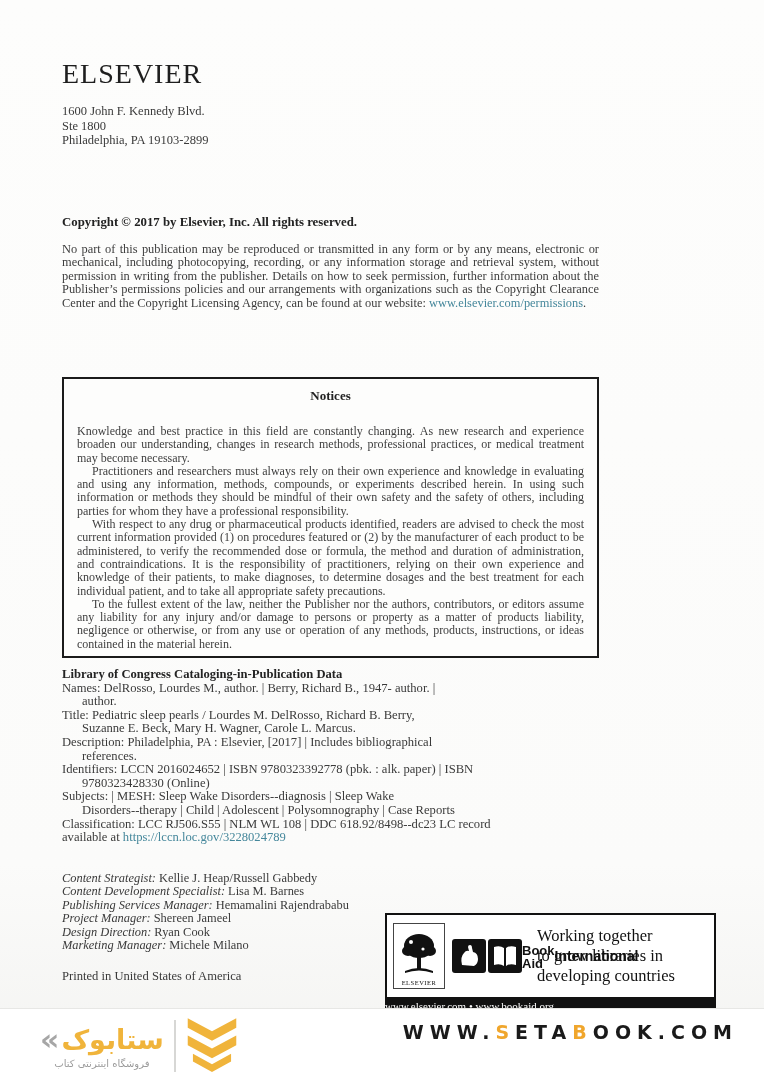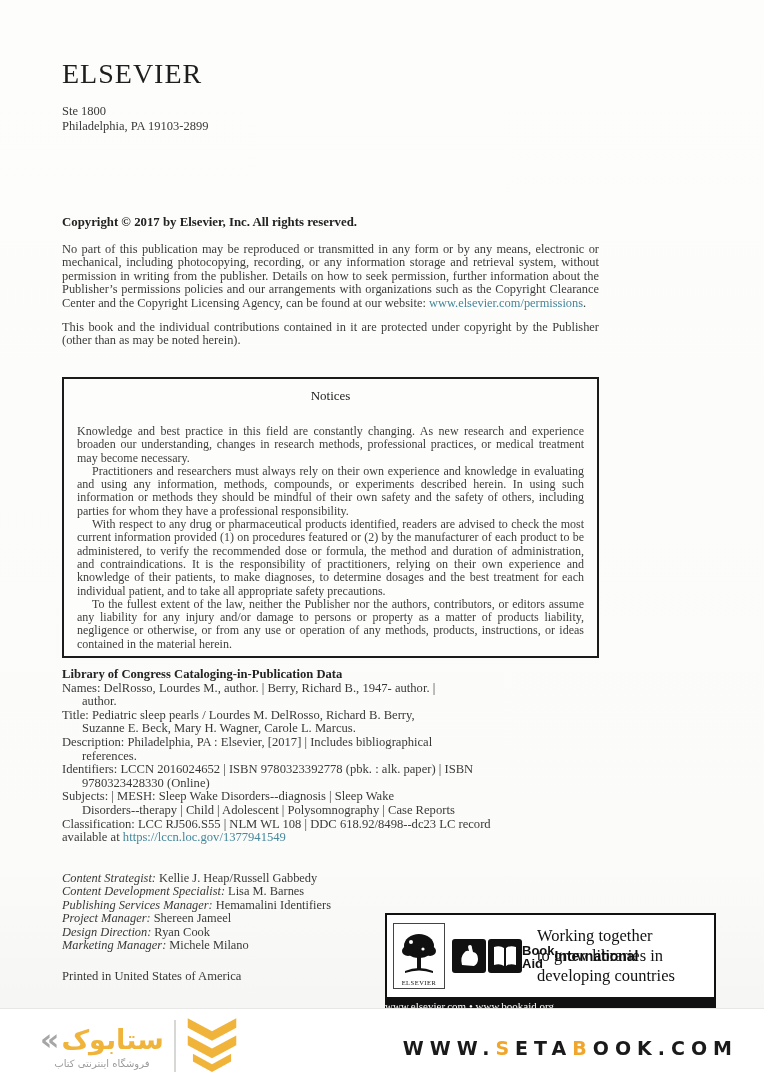--- a/index.html
+++ b/index.html
@@ -32,21 +32,21 @@
   .p2 { top:321px; }
 
   a.doc-link { color:#45879b; text-decoration:none; cursor:pointer; }
 
   .notices-box {
     top:377px; height:281px;
     border:2px solid #1b1b1b;
     background:#fdfdfc;
     padding:9px 13px 10px 13px;
   }
-  .notices-title { text-align:center; font-size:13px; font-weight:400; color:#222; margin-bottom:21px; }
+  .notices-title { text-align:center; font-size:13px; font-weight:700; color:#222; margin-bottom:21px; }
   .notices-box p { font-size:12px; line-height:13.3px; text-align:justify; color:#3e3e3e; }
   .notices-box p.indented { text-indent:15px; }
 
   .loc { top:668px; font-size:12.6px; line-height:13.6px; color:#3a3a3a; }
   .loc .h { font-weight:bold; color:#242424; }
   .loc .ind { padding-left:20px; }
 
   .credits { top:872px; font-size:12.4px; line-height:13.4px; color:#3a3a3a; }
   .credits .lbl { font-style:italic; margin-right:3px;text-align:center; }
 
@@ -89,52 +89,51 @@
   }
   .store-name-fa {
     font-family:"DejaVu Sans", sans-serif; font-weight:bold;
     font-size:17px; color:#1d1d1d; line-height:24px;
   }
   .website {
     direction:ltr;
     font-family:"DejaVu Sans", sans-serif; font-weight:bold;
     font-size:19px; letter-spacing:6px; color:#1a1a1a; line-height:30px;
     white-space:nowrap;
-    margin-top:16px;
   }
   .website .accent { color:#f0a62c; }
 
   .banner-left { position:absolute; left:40px; top:8px; display:flex; align-items:center; gap:10px; }
   .logo-text { display:flex; flex-direction:column; align-items:center; }
   .logo-word-row { display:flex; align-items:center; direction:ltr; }
   .guillemet { font-family:"DejaVu Sans",sans-serif; color:#a6a6a6; font-size:30px; font-weight:bold; line-height:30px; margin-right:2px; }
   .wordmark-fa { font-family:"DejaVu Sans",sans-serif; color:#f0b43b; font-weight:bold; font-size:27px; line-height:32px; direction:rtl; }
   .logo-sub-fa { font-family:"DejaVu Sans",sans-serif; color:#9b9b9b; font-size:10px; margin-top:2px; direction:rtl; }
   .logo-divider { width:2px; height:52px; background:#d7d7d5; }
   .chevrons svg { width:52px; height:58px; display:block; }
 </style>
 </head>
 <body>
 
 <div class="page">
 
   <div class="col elsevier-wordmark">ELSEVIER</div>
 
   <div class="col address">
+    <div>1600 John F. Kennedy Blvd.</div>
     <div>Ste 1800</div>
     <div>Philadelphia, PA 19103-2899</div>
   </div>
 
   <div class="col copyright">Copyright © 2017 by Elsevier, Inc. All rights reserved.</div>
 
   <div class="col para p1">
     <span>No part of this publication may be reproduced or transmitted in any form or by any means, electronic or mechanical, including photocopying, recording, or any information storage and retrieval system, without permission in writing from the publisher. Details on how to seek permission, further information about the Publisher’s permissions policies and our arrangements with organizations such as the Copyright Clearance Center and the Copyright Licensing Agency, can be found at our website: </span><a class="doc-link">www.elsevier.com/permissions</a><span>.</span>
   </div>
 
-  <div class="col para p2">This book and the individual contributions contained in it are protected under copyright by the Publisher (other than as may be noted herein).</div>
 
   <div class="col notices-box">
     <div class="notices-title">Notices</div>
     <p>Knowledge and best practice in this field are constantly changing. As new research and experience broaden our understanding, changes in research methods, professional practices, or medical treatment may become necessary.</p>
     <p class="indented">Practitioners and researchers must always rely on their own experience and knowledge in evaluating and using any information, methods, compounds, or experiments described herein. In using such information or methods they should be mindful of their own safety and the safety of others, including parties for whom they have a professional responsibility.</p>
     <p class="indented">With respect to any drug or pharmaceutical products identified, readers are advised to check the most current information provided (1) on procedures featured or (2) by the manufacturer of each product to be administered, to verify the recommended dose or formula, the method and duration of administration, and contraindications. It is the responsibility of practitioners, relying on their own experience and knowledge of their patients, to make diagnoses, to determine dosages and the best treatment for each individual patient, and to take all appropriate safety precautions.</p>
     <p class="indented">To the fullest extent of the law, neither the Publisher nor the authors, contributors, or editors assume any liability for any injury and/or damage to persons or property as a matter of products liability, negligence or otherwise, or from any use or operation of any methods, products, instructions, or ideas contained in the material herein.</p>
   </div>
 
   <div class="col loc">
@@ -143,27 +142,27 @@
     <div class="ind">author.</div>
     <div>Title: Pediatric sleep pearls / Lourdes M. DelRosso, Richard B. Berry,</div>
     <div class="ind">Suzanne E. Beck, Mary H. Wagner, Carole L. Marcus.</div>
     <div>Description: Philadelphia, PA : Elsevier, [2017] | Includes bibliographical</div>
     <div class="ind">references.</div>
     <div>Identifiers: LCCN 2016024652 | ISBN 9780323392778 (pbk. : alk. paper) | ISBN</div>
     <div class="ind">9780323428330 (Online)</div>
     <div>Subjects: | MESH: Sleep Wake Disorders--diagnosis | Sleep Wake</div>
     <div class="ind">Disorders--therapy | Child | Adolescent | Polysomnography | Case Reports</div>
     <div>Classification: LCC RJ506.S55 | NLM WL 108 | DDC 618.92/8498--dc23 LC record</div>
-    <div><span>available at </span><a class="doc-link">https://lccn.loc.gov/1377941549</a></div>
+    <div><span>available at </span><a class="doc-link">https://lccn.loc.gov/3228024789</a></div>
   </div>
 
   <div class="col credits">
     <div><span class="lbl">Content Strategist:</span><span>Kellie J. Heap/Russell Gabbedy</span></div>
     <div><span class="lbl">Content Development Specialist:</span><span>Lisa M. Barnes</span></div>
-    <div><span class="lbl">Publishing Services Manager:</span><span>Hemamalini Identifiers</span></div>
+    <div><span class="lbl">Publishing Services Manager:</span><span>Hemamalini Rajendrababu</span></div>
     <div><span class="lbl">Project Manager:</span><span>Shereen Jameel</span></div>
     <div><span class="lbl">Design Direction:</span><span>Ryan Cook</span></div>
     <div><span class="lbl">Marketing Manager:</span><span>Michele Milano</span></div>
   </div>
 
   <div class="col printed">Printed in United States of America</div>
 
   <div class="bookaid">
     <div class="tree-logo">
       <svg viewBox="0 0 40 48">

